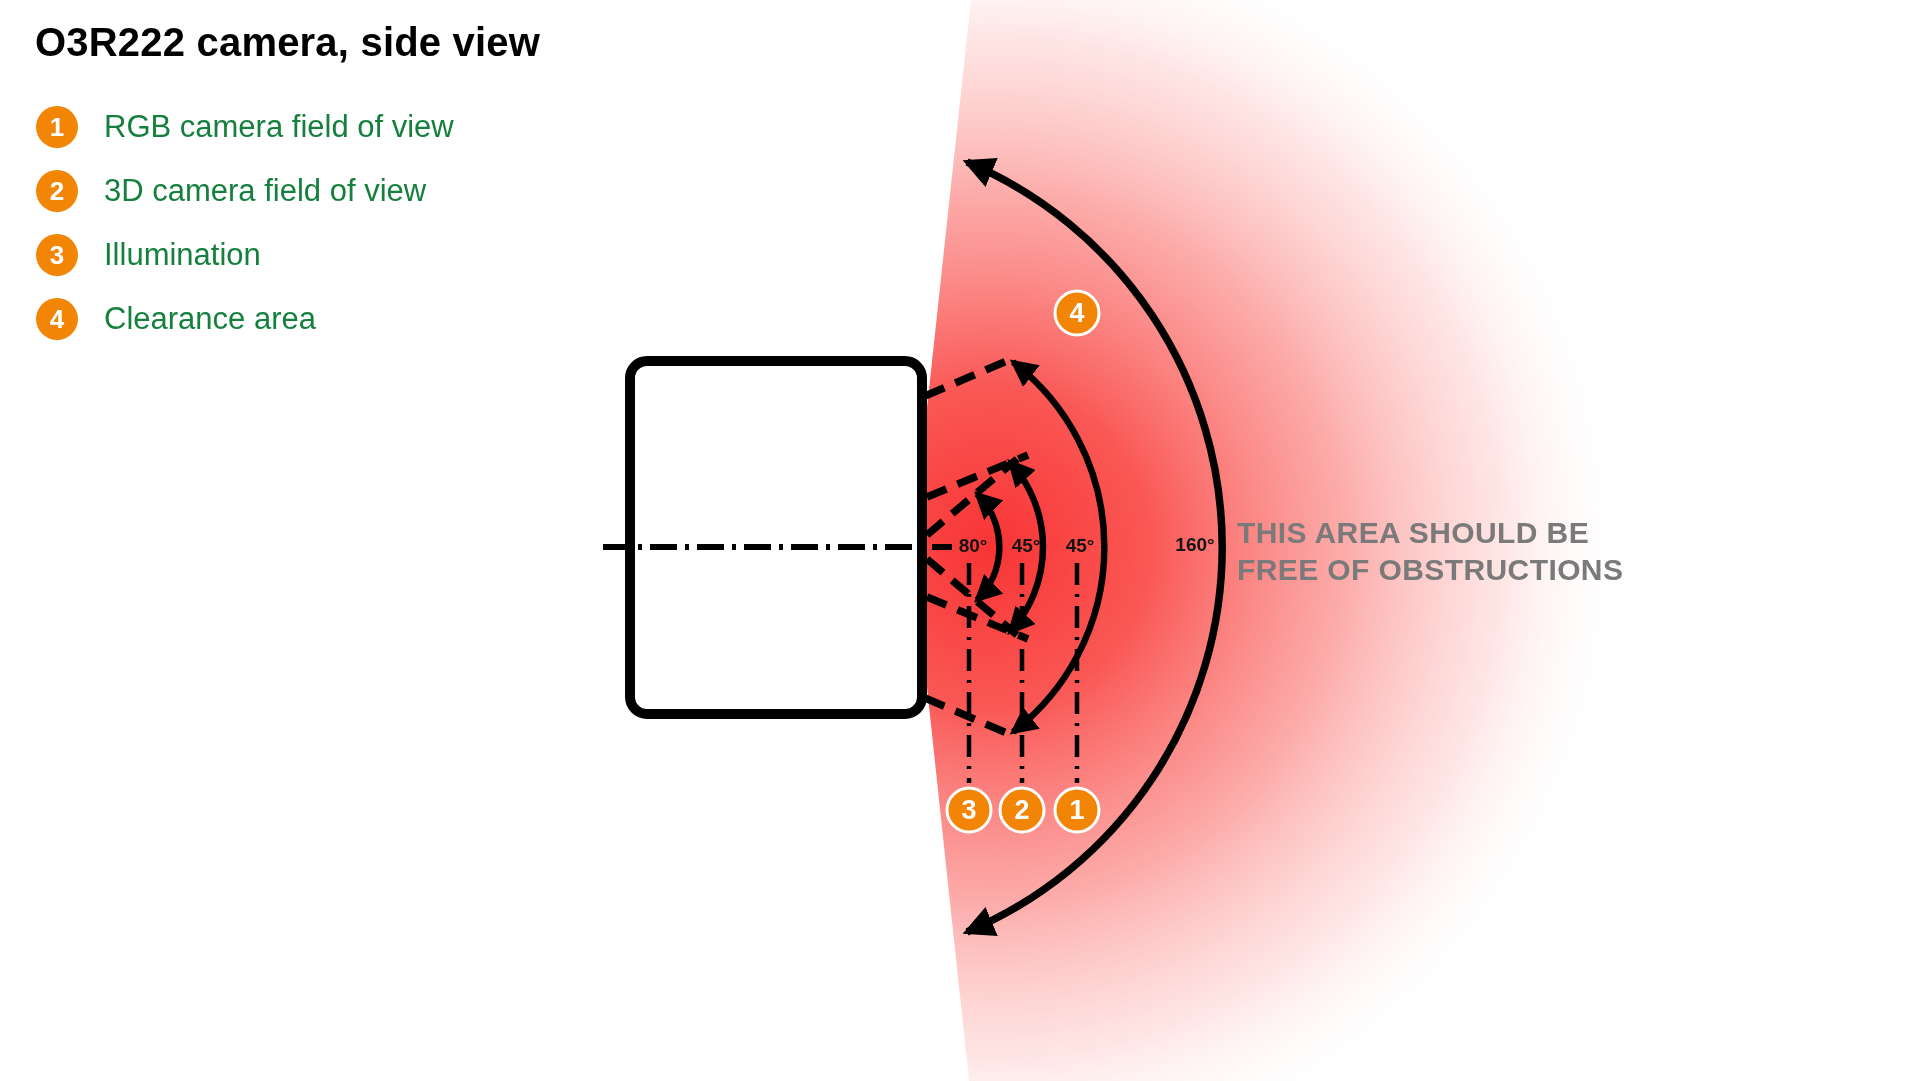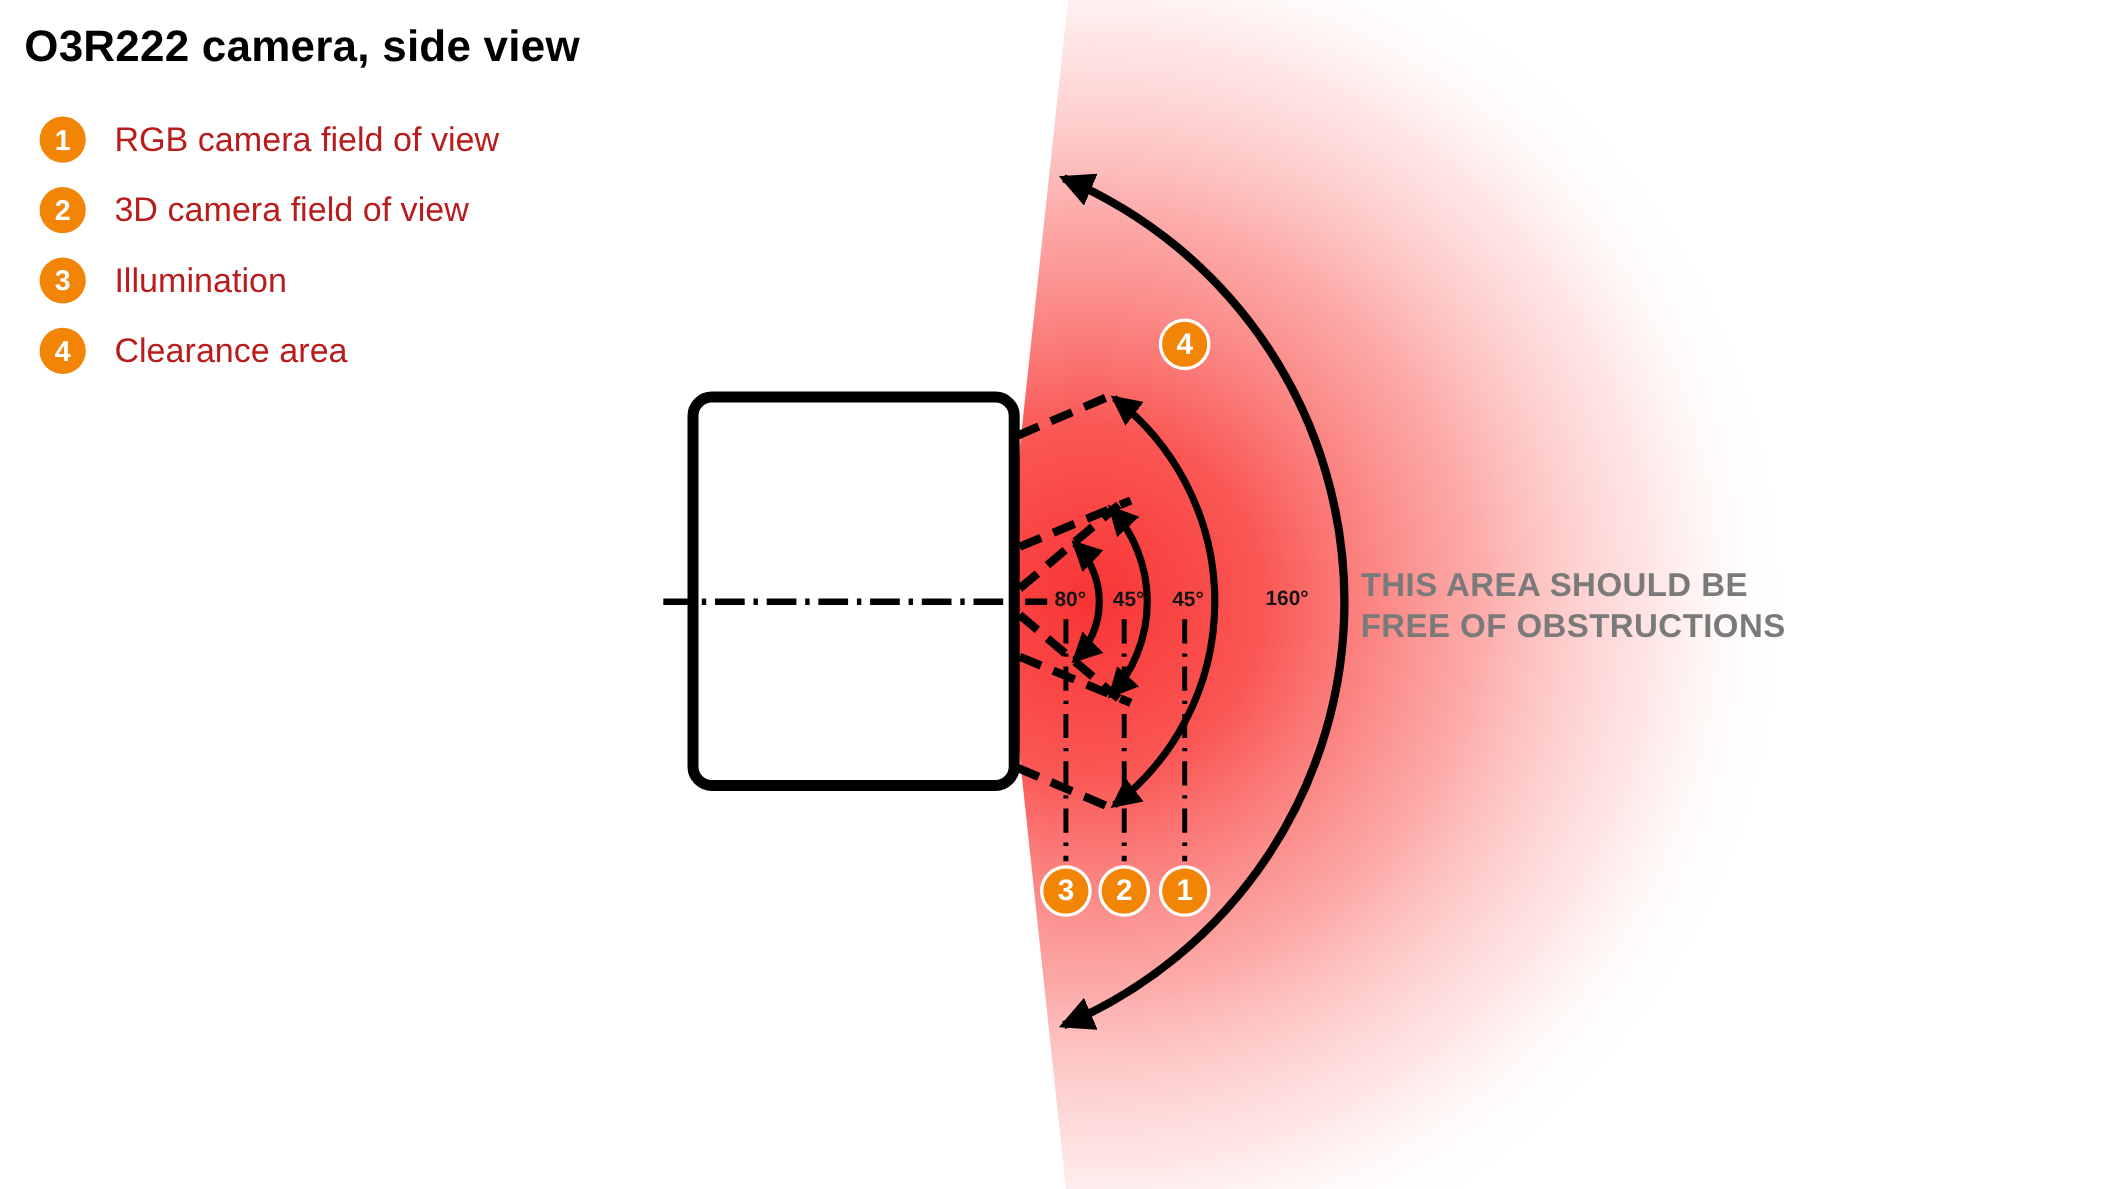--- a/index.html
+++ b/index.html
@@ -15,21 +15,21 @@
     overflow: hidden;
     background: #ffffff;
   }
   .diagram-svg {
     position: absolute;
     left: 0;
     top: 0;
   }
   .page-title {
     position: absolute;
-    left: 22px;
+    left: 35px;
     top: 20px;
     font-size: 40px;
     font-weight: 700;
     color: #000000;
     letter-spacing: 0.2px;
     white-space: nowrap;
   }
   .legend {
     position: absolute;
     left: 36px;
@@ -54,21 +54,21 @@
   }
   .legend-badge {
     width: 42px;
     height: 42px;
     font-size: 26px;
     margin-right: 26px;
     flex: 0 0 auto;
   }
   .legend-label {
     font-size: 31px;
-    color: #b91c1c;
+    color: #15803d;
   }
   .callout-badge {
     position: absolute;
     width: 47px;
     height: 47px;
     font-size: 27px;
     border: 3px solid #ffffff;
     transform: translate(-50%, -50%);
   }
   .angle-label {
@@ -152,21 +152,21 @@
     </div>
     <div class="legend-row" style="top:298px;">
       <div class="badge legend-badge">4</div>
       <div class="legend-label">Clearance area</div>
     </div>
   </div>
 
   <div class="angle-label" style="left:973px;  top:546px;">80°</div>
   <div class="angle-label" style="left:1026px; top:546px;">45°</div>
   <div class="angle-label" style="left:1080px; top:546px;">45°</div>
-  <div class="angle-label" style="left:1170px; top:545px;">160°</div>
+  <div class="angle-label" style="left:1195px; top:545px;">160°</div>
 
   <div class="badge callout-badge" style="left:1077px; top:313px;">4</div>
   <div class="badge callout-badge" style="left:969px;  top:810px;">3</div>
   <div class="badge callout-badge" style="left:1022px; top:810px;">2</div>
   <div class="badge callout-badge" style="left:1077px; top:810px;">1</div>
 
   <div class="clearance-note">
     <div>THIS AREA SHOULD BE</div>
     <div>FREE OF OBSTRUCTIONS</div>
   </div>

